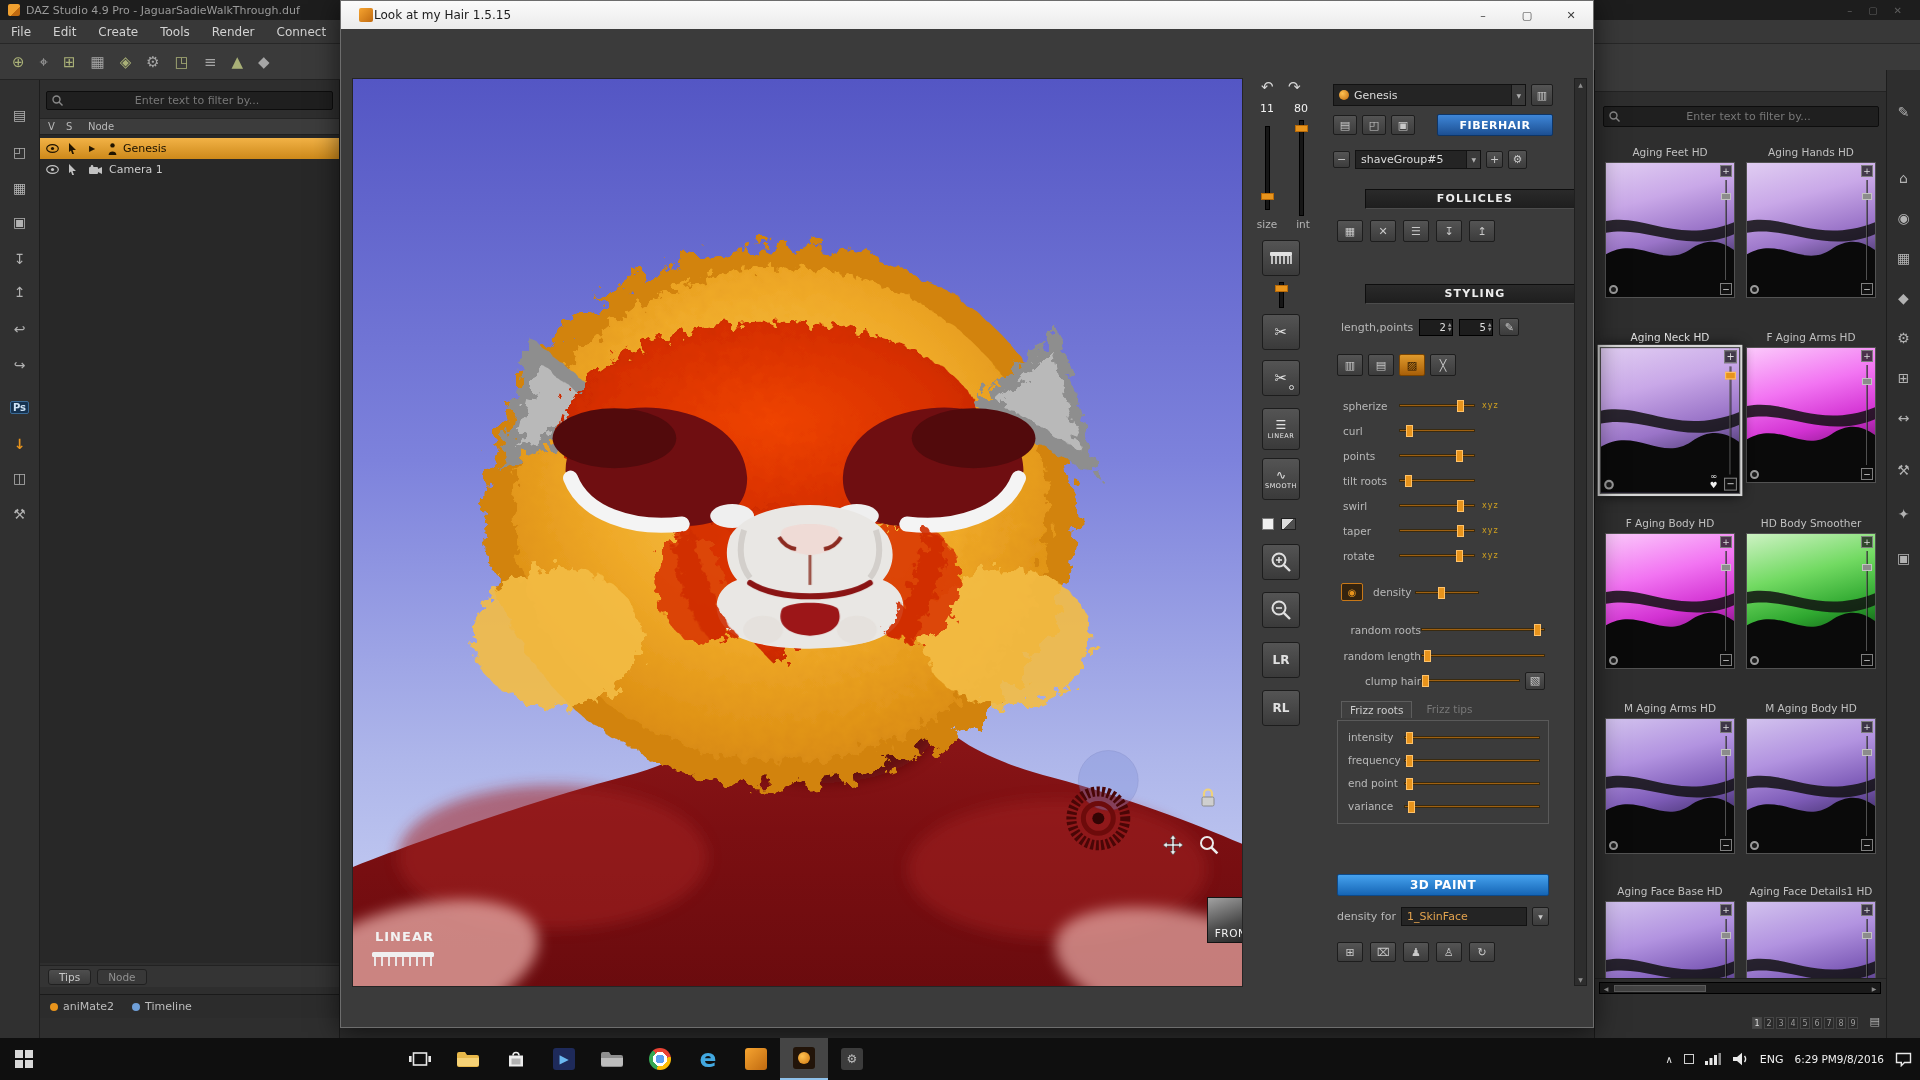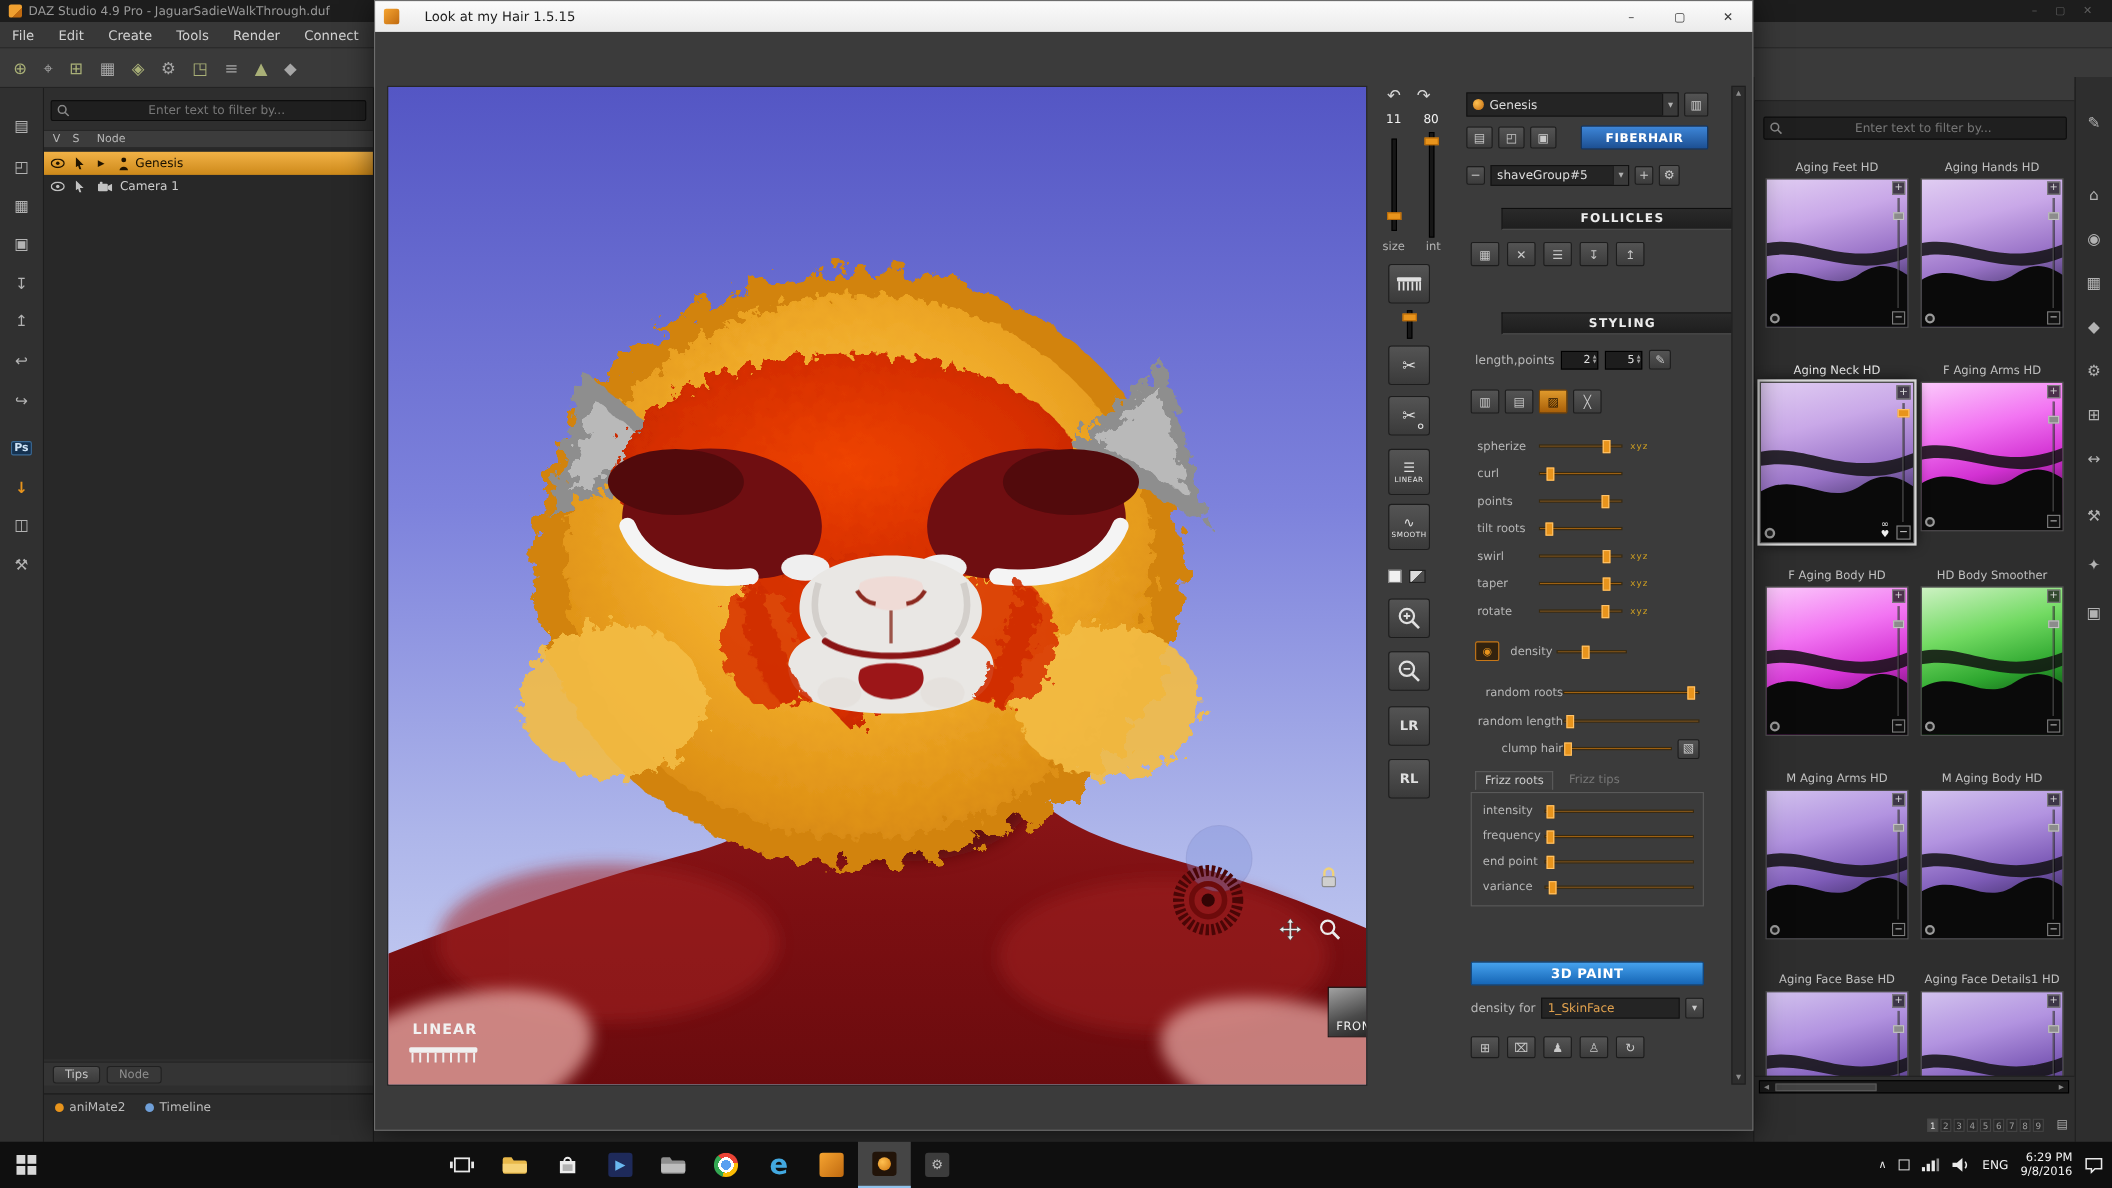--- a/index.html
+++ b/index.html
@@ -66,21 +66,21 @@
 .hscroll{position:absolute;left:4px;top:3px;width:282px;height:12px;background:#1a1a1a;border:1px solid #000;display:flex;align-items:center;}
 .hs-arrow{width:12px;text-align:center;font-size:6px;color:#8a8a8a;}
 .hs-thumb{position:absolute;left:14px;top:2px;width:92px;height:7px;background:#424242;border:1px solid #5b5b5b;}
 .pag{position:absolute;right:28px;top:38px;display:flex;gap:2px;}
 .pag span{min-width:10px;height:12px;background:#2a2a2a;border:1px solid #454545;color:#9a9a9a;font-size:8px;line-height:11px;text-align:center;padding:0 1px;}
 .pag span.cur{background:#4a4a4a;color:#e0e0e0;}
 .pag-ic{position:absolute;right:6px;top:36px;color:#b0b0b0;font-size:11px;}
 
 
 .lamh{left:340px;top:0;width:1254px;height:1028px;background:#3b3b3b;border:1px solid #6d6d6d;box-shadow:0 4px 26px rgba(0,0,0,.6);z-index:5;}
-.lamh-tb{position:absolute;left:0;top:0;width:100%;height:28px;background:linear-gradient(#fbfbfb,#ebebeb);display:flex;align-items:center;gap:23px;padding-left:8px;color:#1c1c1c;font-size:12px;}
+.lamh-tb{position:absolute;left:0;top:0;width:100%;height:28px;background:linear-gradient(#fbfbfb,#ebebeb);display:flex;align-items:center;gap:1px;padding-left:18px;color:#1c1c1c;font-size:12px;}
 .lamh-ic{width:14px;height:14px;border-radius:2px;background:linear-gradient(135deg,#f6a430,#c06a10);}
 .lamh-ctrl{margin-left:auto;display:flex;height:28px;}
 .lamh-ctrl span{width:44px;display:flex;align-items:center;justify-content:center;color:#3c3c3c;font-size:11px;}
 .lamh-tabs{position:absolute;left:0;top:40px;width:100%;height:26px;display:flex;justify-content:center;gap:26px;align-items:center;}
 .tab-hs{color:#e8820c;font-weight:bold;font-size:13.5px;letter-spacing:.8px;}
 .tab-about{background:#2c2c2c;border:1px solid #222;color:#ececec;font-weight:bold;font-size:12px;padding:4px 13px;}
 .viewport{position:absolute;left:11px;top:77px;width:891px;height:909px;overflow:hidden;border:1px solid #252525;background:linear-gradient(#5456c4,#ccd4f5);}
 .vp-shading{position:absolute;left:22px;top:850px;color:#f2f2f2;font-weight:bold;font-size:13px;letter-spacing:1px;}
 .vp-cube{position:absolute;left:818px;top:818px;width:54px;height:46px;background:linear-gradient(160deg,#a2a2a2,#4a4a4a 55%,#202020);border:1px solid #141414;color:#f2f2f2;font-size:10.5px;font-weight:normal;letter-spacing:.5px;display:flex;align-items:flex-end;justify-content:center;padding-bottom:3px;margin-left:36px;}
 .vp-over{position:absolute;}
@@ -150,21 +150,21 @@
 .tb-search input::placeholder{color:#555;}
 .tb-apps{position:absolute;left:396px;top:0;height:42px;display:flex;}
 .tb-slot{width:48px;height:42px;display:flex;align-items:center;justify-content:center;}
 .tb-slot.active{background:#454545;border-bottom:2px solid #8fc1ea;}
 .tile{width:22px;height:22px;border-radius:3px;display:flex;align-items:center;justify-content:center;}
 .chrome-ic{width:22px;height:22px;border-radius:50%;background:radial-gradient(circle at 50% 50%,#5a9ff0 0 4.5px,#fff 4.5px 7px,rgba(0,0,0,0) 7px),conic-gradient(from -40deg,#ea4335 0 33%,#fbbc05 33% 66%,#34a853 66% 100%);}
 .edge-ic{font-size:25px;font-weight:bold;color:#42a8e0;line-height:22px;}
 .tray{margin-left:auto;display:flex;align-items:center;gap:11px;padding-right:8px;height:42px;}
 .tray .tglyph{color:#e8e8e8;font-size:10px;}
 .tray-eng{color:#f0f0f0;font-size:11px;}
-.tray-time{display:flex;flex-direction:column;align-items:flex-end;color:#f0f0f0;font-size:10.5px;line-height:13px;}
+.tray-time{display:flex;align-items:flex-end;color:#f0f0f0;font-size:10.5px;line-height:13px;}
 .tray-sq{width:10px;height:10px;border:1px solid #cfcfcf;}
 </style>
 </head>
 <body>
 
 <div class="screen">
 
   <div class="abs daz-titlebar">
     <span class="daz-logo"></span>
     <span>DAZ Studio 4.9 Pro - JaguarSadieWalkThrough.duf</span>

